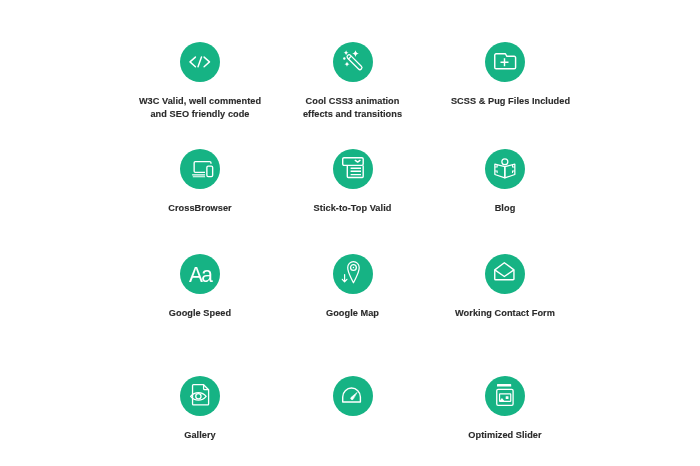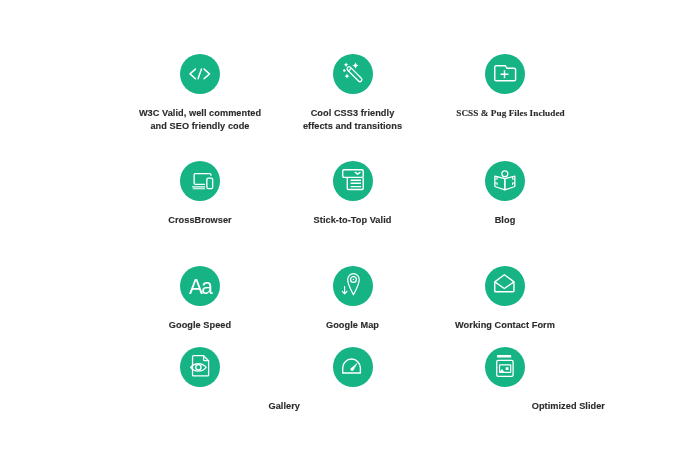--- a/index.html
+++ b/index.html
@@ -2,28 +2,28 @@
 <html><head>
 <meta charset="utf-8">
 <style>
   html,body{margin:0;padding:0;}
   body{width:700px;height:466px;background:#ffffff;
        font-family:"Liberation Sans",sans-serif;overflow:hidden;
        -webkit-font-smoothing:antialiased;}
   .grid{position:absolute;left:0;top:0;width:700px;height:466px;}
   .cell{position:absolute;width:200px;text-align:center;}
   .c0{left:100px;} .c1{left:252.5px;} .c2{left:405px;}
-  .r0{top:42px;} .r1{top:149.3px;} .r2{top:254px;} .r3{top:335px;text-align:right;}
-  .badge{width:40px;height:40px;border-radius:50%;margin:12px auto;background:#16b384;
+  .r0{top:42px;} .r1{top:149.3px;} .r2{top:254px;} .r3{top:376px;}
+  .badge{width:40px;height:40px;border-radius:50%;margin:0 auto;background:#16b384;
          display:flex;align-items:center;justify-content:center;}
   .badge svg{display:block;overflow:visible;position:relative;}
   .label{font-size:9.2px;font-weight:700;color:#2b2b2b;line-height:13px;
          -webkit-text-stroke:0.12px #2b2b2b;letter-spacing:0.05px;
          margin:12.5px auto 0;width:200px;white-space:nowrap;}
-  .nudge-scss{transform:translateX(5.5px);font-family:Liberation Serif, serif;}
+  .nudge-scss{transform:translateX(5.5px);}
 </style>
 </head>
 <body>
 
 <div class="grid">
   <div class="cell c0 r0">
     <div class="badge">
       <svg width="21.5" height="11.5" viewBox="0 0 21.5 11.5" style="left:0px;top:0px">
         <path d="M6.4 1.1 L1.0 5.9 L6.4 10.7" fill="none" stroke="#fff" stroke-width="1.45" stroke-linecap="round" stroke-linejoin="round"></path>
         <path d="M15.1 1.1 L20.5 5.9 L15.1 10.7" fill="none" stroke="#fff" stroke-width="1.45" stroke-linecap="round" stroke-linejoin="round"></path>
@@ -42,21 +42,21 @@
           <rect x="4.1" y="4.8" width="19.3" height="4.0" rx="2.0" fill="none" stroke="#fff" stroke-width="1.25"></rect>
           <path d="M7.2 4.8 v4.0" fill="none" stroke="#fff" stroke-width="1.15"></path>
         </g>
         <path d="M12.5 0.2 c0.6 2.2 1.2 2.8 3.4 3.4 c-2.2 0.6 -2.8 1.2 -3.4 3.4 c-0.6 -2.2 -1.2 -2.8 -3.4 -3.4 c2.2 -0.6 2.8 -1.2 3.4 -3.4 z" fill="#fff"></path>
         <path d="M3.1 0.2 c0.46 1.72 0.92 2.18 2.64 2.64 c-1.72 0.46 -2.18 0.92 -2.64 2.64 c-0.46 -1.72 -0.92 -2.18 -2.64 -2.64 c1.72 -0.46 2.18 -0.92 2.64 -2.64 z" fill="#fff"></path>
         <path d="M4.0 11.6 c0.45 1.68 0.89 2.12 2.57 2.57 c-1.68 0.45 -2.12 0.89 -2.57 2.57 c-0.45 -1.68 -0.89 -2.12 -2.57 -2.57 c1.68 -0.45 2.12 -0.89 2.57 -2.57 z" fill="#fff"></path>
         <circle cx="1.35" cy="8.5" r="1.2" fill="#fff"></circle>
       </svg>
     </div>
     <div class="label">
-      <div>Cool CSS3 friendly</div>
+      <div>Cool CSS3 animation</div>
       <div>effects and transitions</div>
     </div>
   </div>
   <div class="cell c2 r0">
     <div class="badge">
       <svg width="21.5" height="17.2" viewBox="0 0 21.5 17.2" style="left:0px;top:-0.5px">
         <path d="M0.75 2.1 a1.35 1.35 0 0 1 1.35 -1.35 h9.3 l1.5 2.6 h7.35 a1.35 1.35 0 0 1 1.35 1.35 v9.7 a1.35 1.35 0 0 1 -1.35 1.35 h-18.15 a1.35 1.35 0 0 1 -1.35 -1.35 z" fill="none" stroke="#fff" stroke-width="1.45" stroke-linejoin="round"></path>
         <path d="M10.5 5.3 v8.0 M6.5 9.3 h8.0" fill="none" stroke="#fff" stroke-width="1.45"></path>
       </svg>
     </div>

